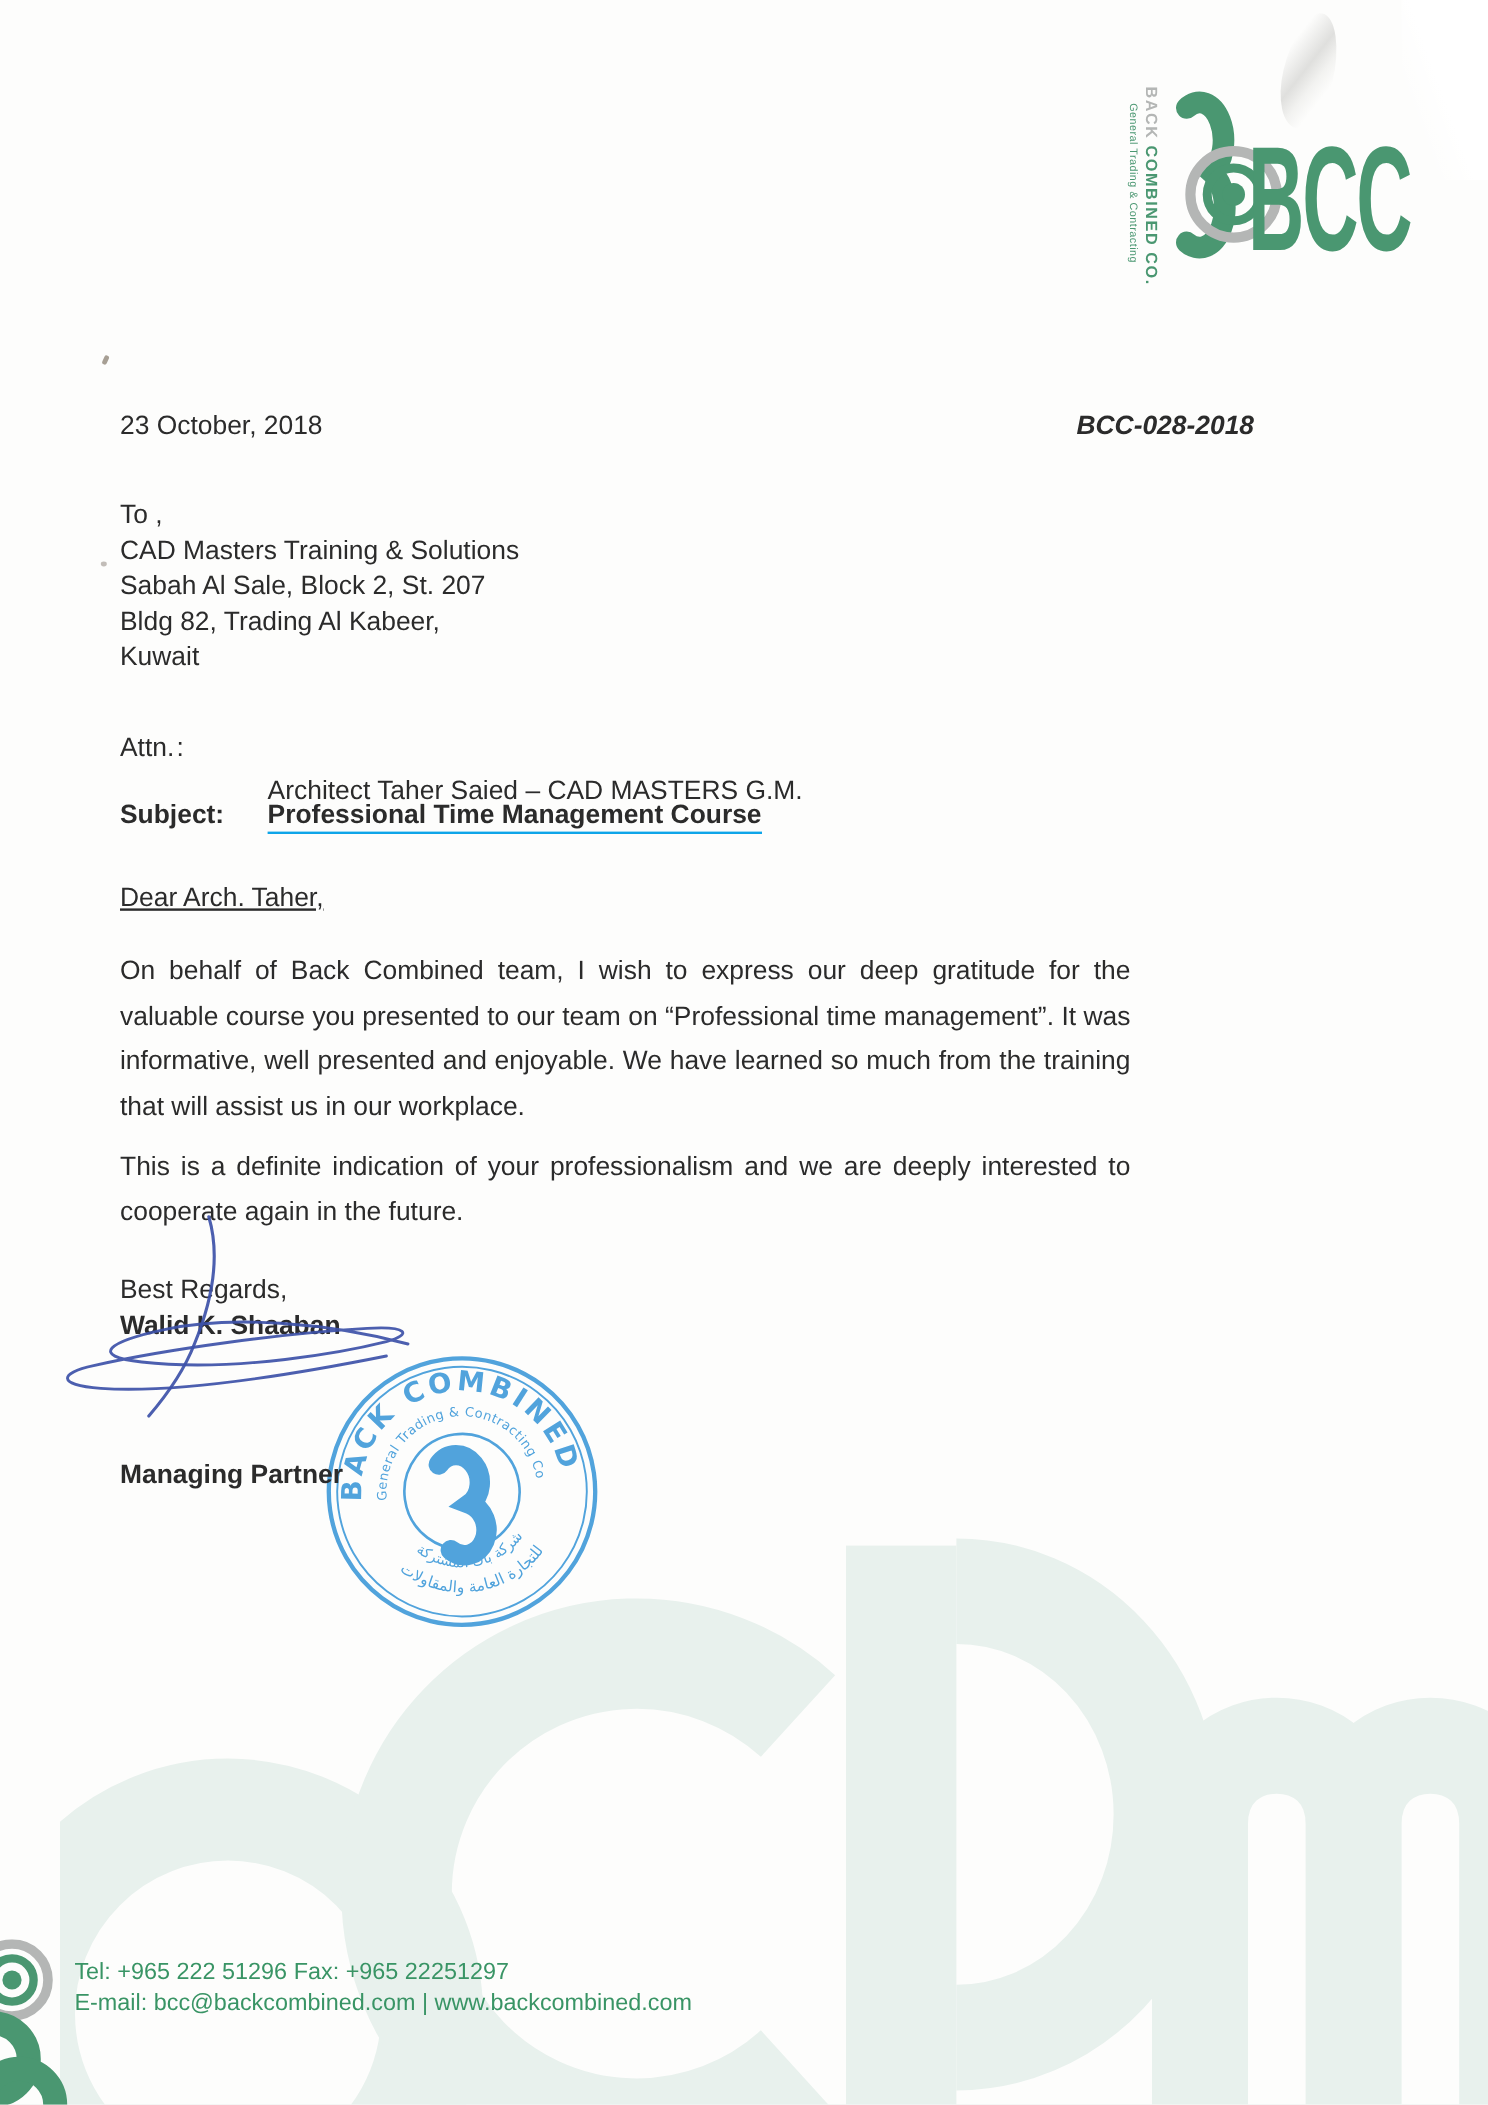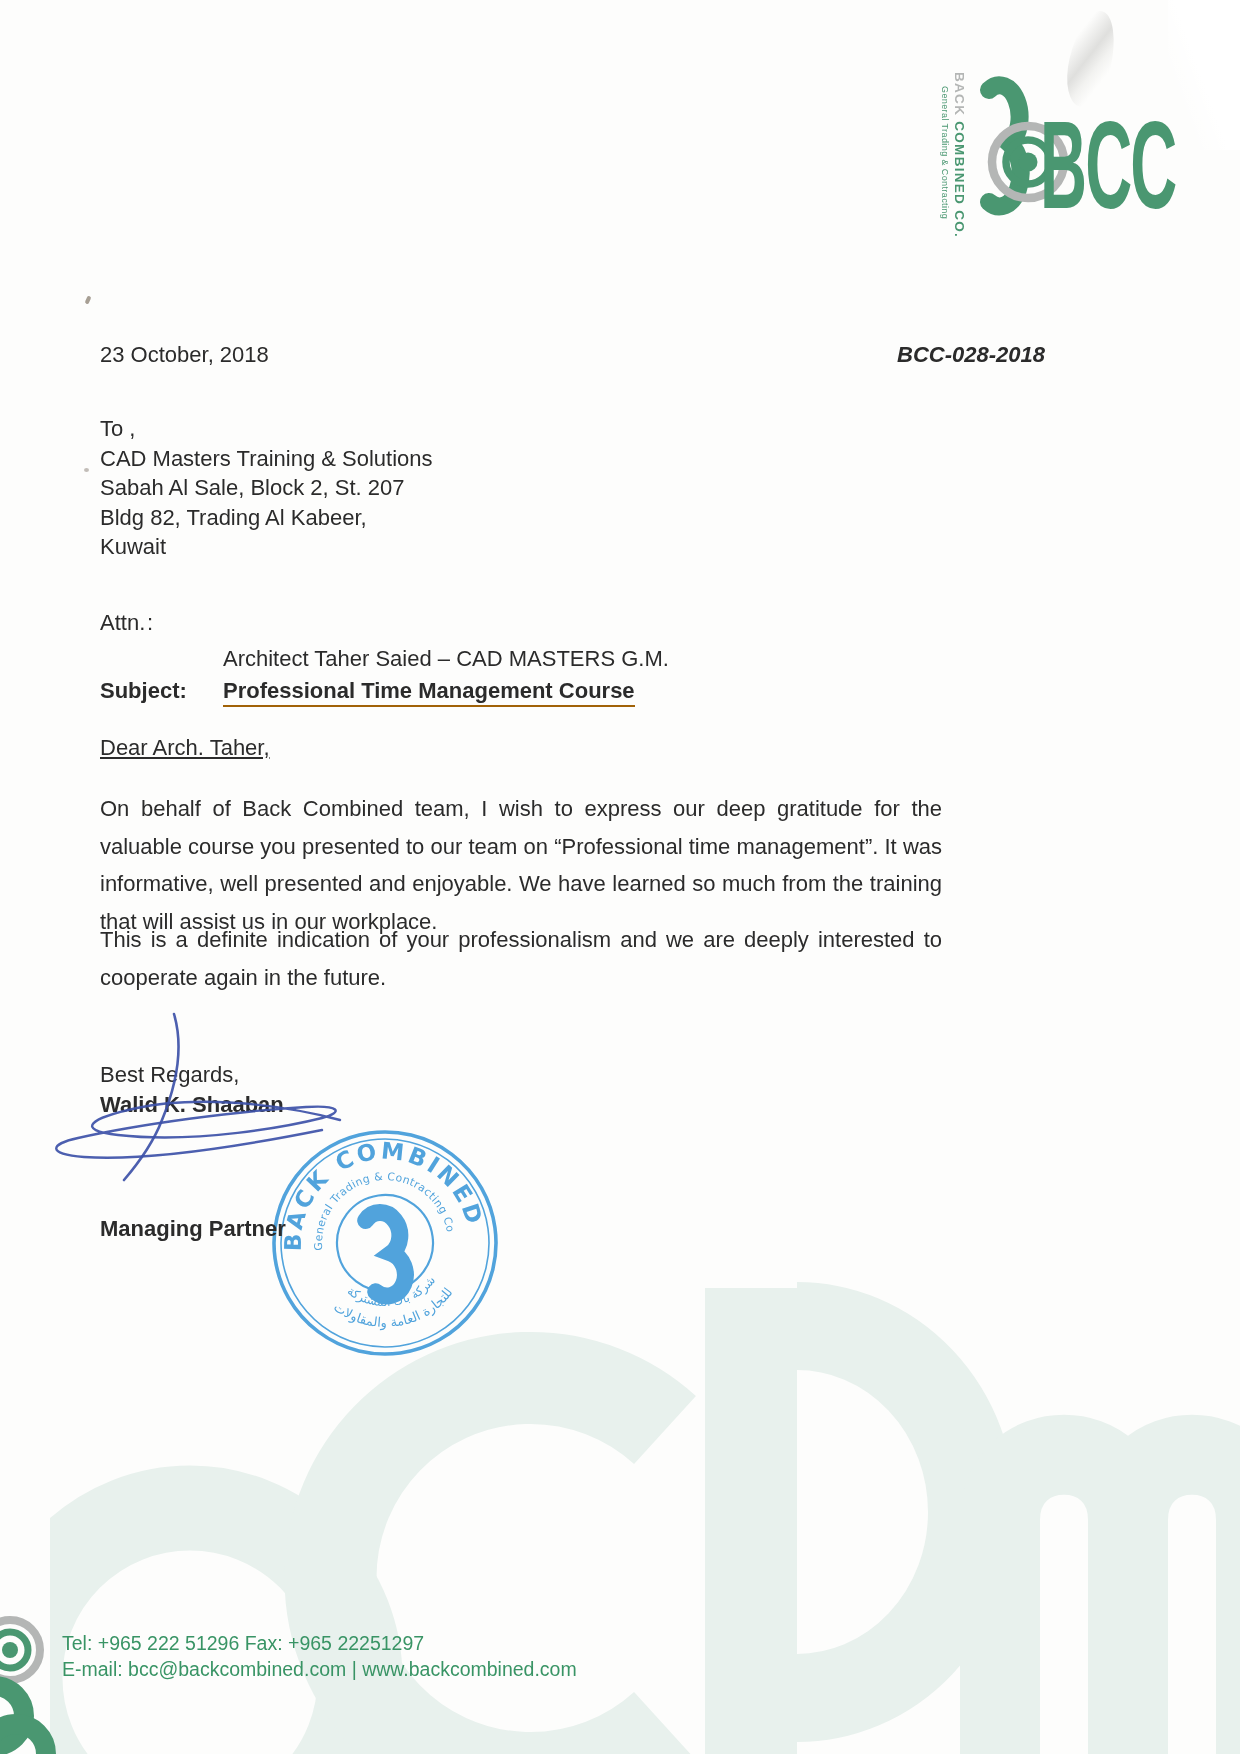--- a/index.html
+++ b/index.html
@@ -31,26 +31,26 @@
     background:linear-gradient(250deg,#ffffff 52%,rgba(255,255,255,0) 78%);z-index:2;}
   .sp1{left:86px;top:296px;width:4px;height:8px;background:#8a7f72;border-radius:2px;transform:rotate(25deg);opacity:.75;z-index:3;}
   .sp2{left:84px;top:468px;width:5px;height:4px;background:#9b928a;border-radius:50%;opacity:.6;z-index:3;}
   
   .dateline{left:100px;top:342px;width:945px;display:flex;justify-content:space-between;font-size:22px;z-index:4;}
   .refno{font-weight:bold;font-style:italic;}
   .address{left:100px;top:414px;font-size:22px;line-height:29.5px;z-index:4;}
   .attn{left:100px;top:610px;width:845px;font-size:22px;z-index:4;}
   .attn .sep{position:absolute;left:47px;}
   .attn .val{position:absolute;left:123px;margin-top:36px;}
-  .subject{left:100px;top:666px;width:845px;font-size:22px;font-weight:bold;z-index:4;margin-top:12px;}
-  .subject .val{position:absolute;left:123px;border-bottom:2px solid #a16207;padding-bottom:1px;}
+  .subject{left:100px;top:666px;width:845px;font-size:22px;font-weight:bold;z-index:4;}
+  .subject .val{position:absolute;left:123px;border-bottom:2px solid #0ea5e9;padding-bottom:1px;}
   .greeting{left:100px;top:735px;font-size:22px;z-index:4;text-decoration:underline;}
   .para{left:100px;width:842px;font-size:22px;line-height:37.5px;text-align:justify;z-index:4;}
   .para1{top:790px;}
-  .para2{top:921px;}
+  .para2{top:953px;}
   .closing{left:100px;top:1060px;font-size:22px;line-height:29.5px;z-index:4;}
   .closing .name{font-weight:bold;}
   .mtitle{left:100px;top:1216px;font-size:22px;font-weight:bold;z-index:4;}
   
   .signature{left:22px;top:1008px;z-index:5;}
   .pen{stroke:var(--pen-blue);fill:none;stroke-linecap:round;opacity:.92;}
   .stamp{left:268px;top:1126px;transform:rotate(-8deg);opacity:.9;z-index:3;}
   .st{stroke:var(--stamp-blue);fill:none;}
   .stf{fill:var(--stamp-blue);}
   .stamp text{font-family:"DejaVu Sans","Liberation Sans",sans-serif;}

